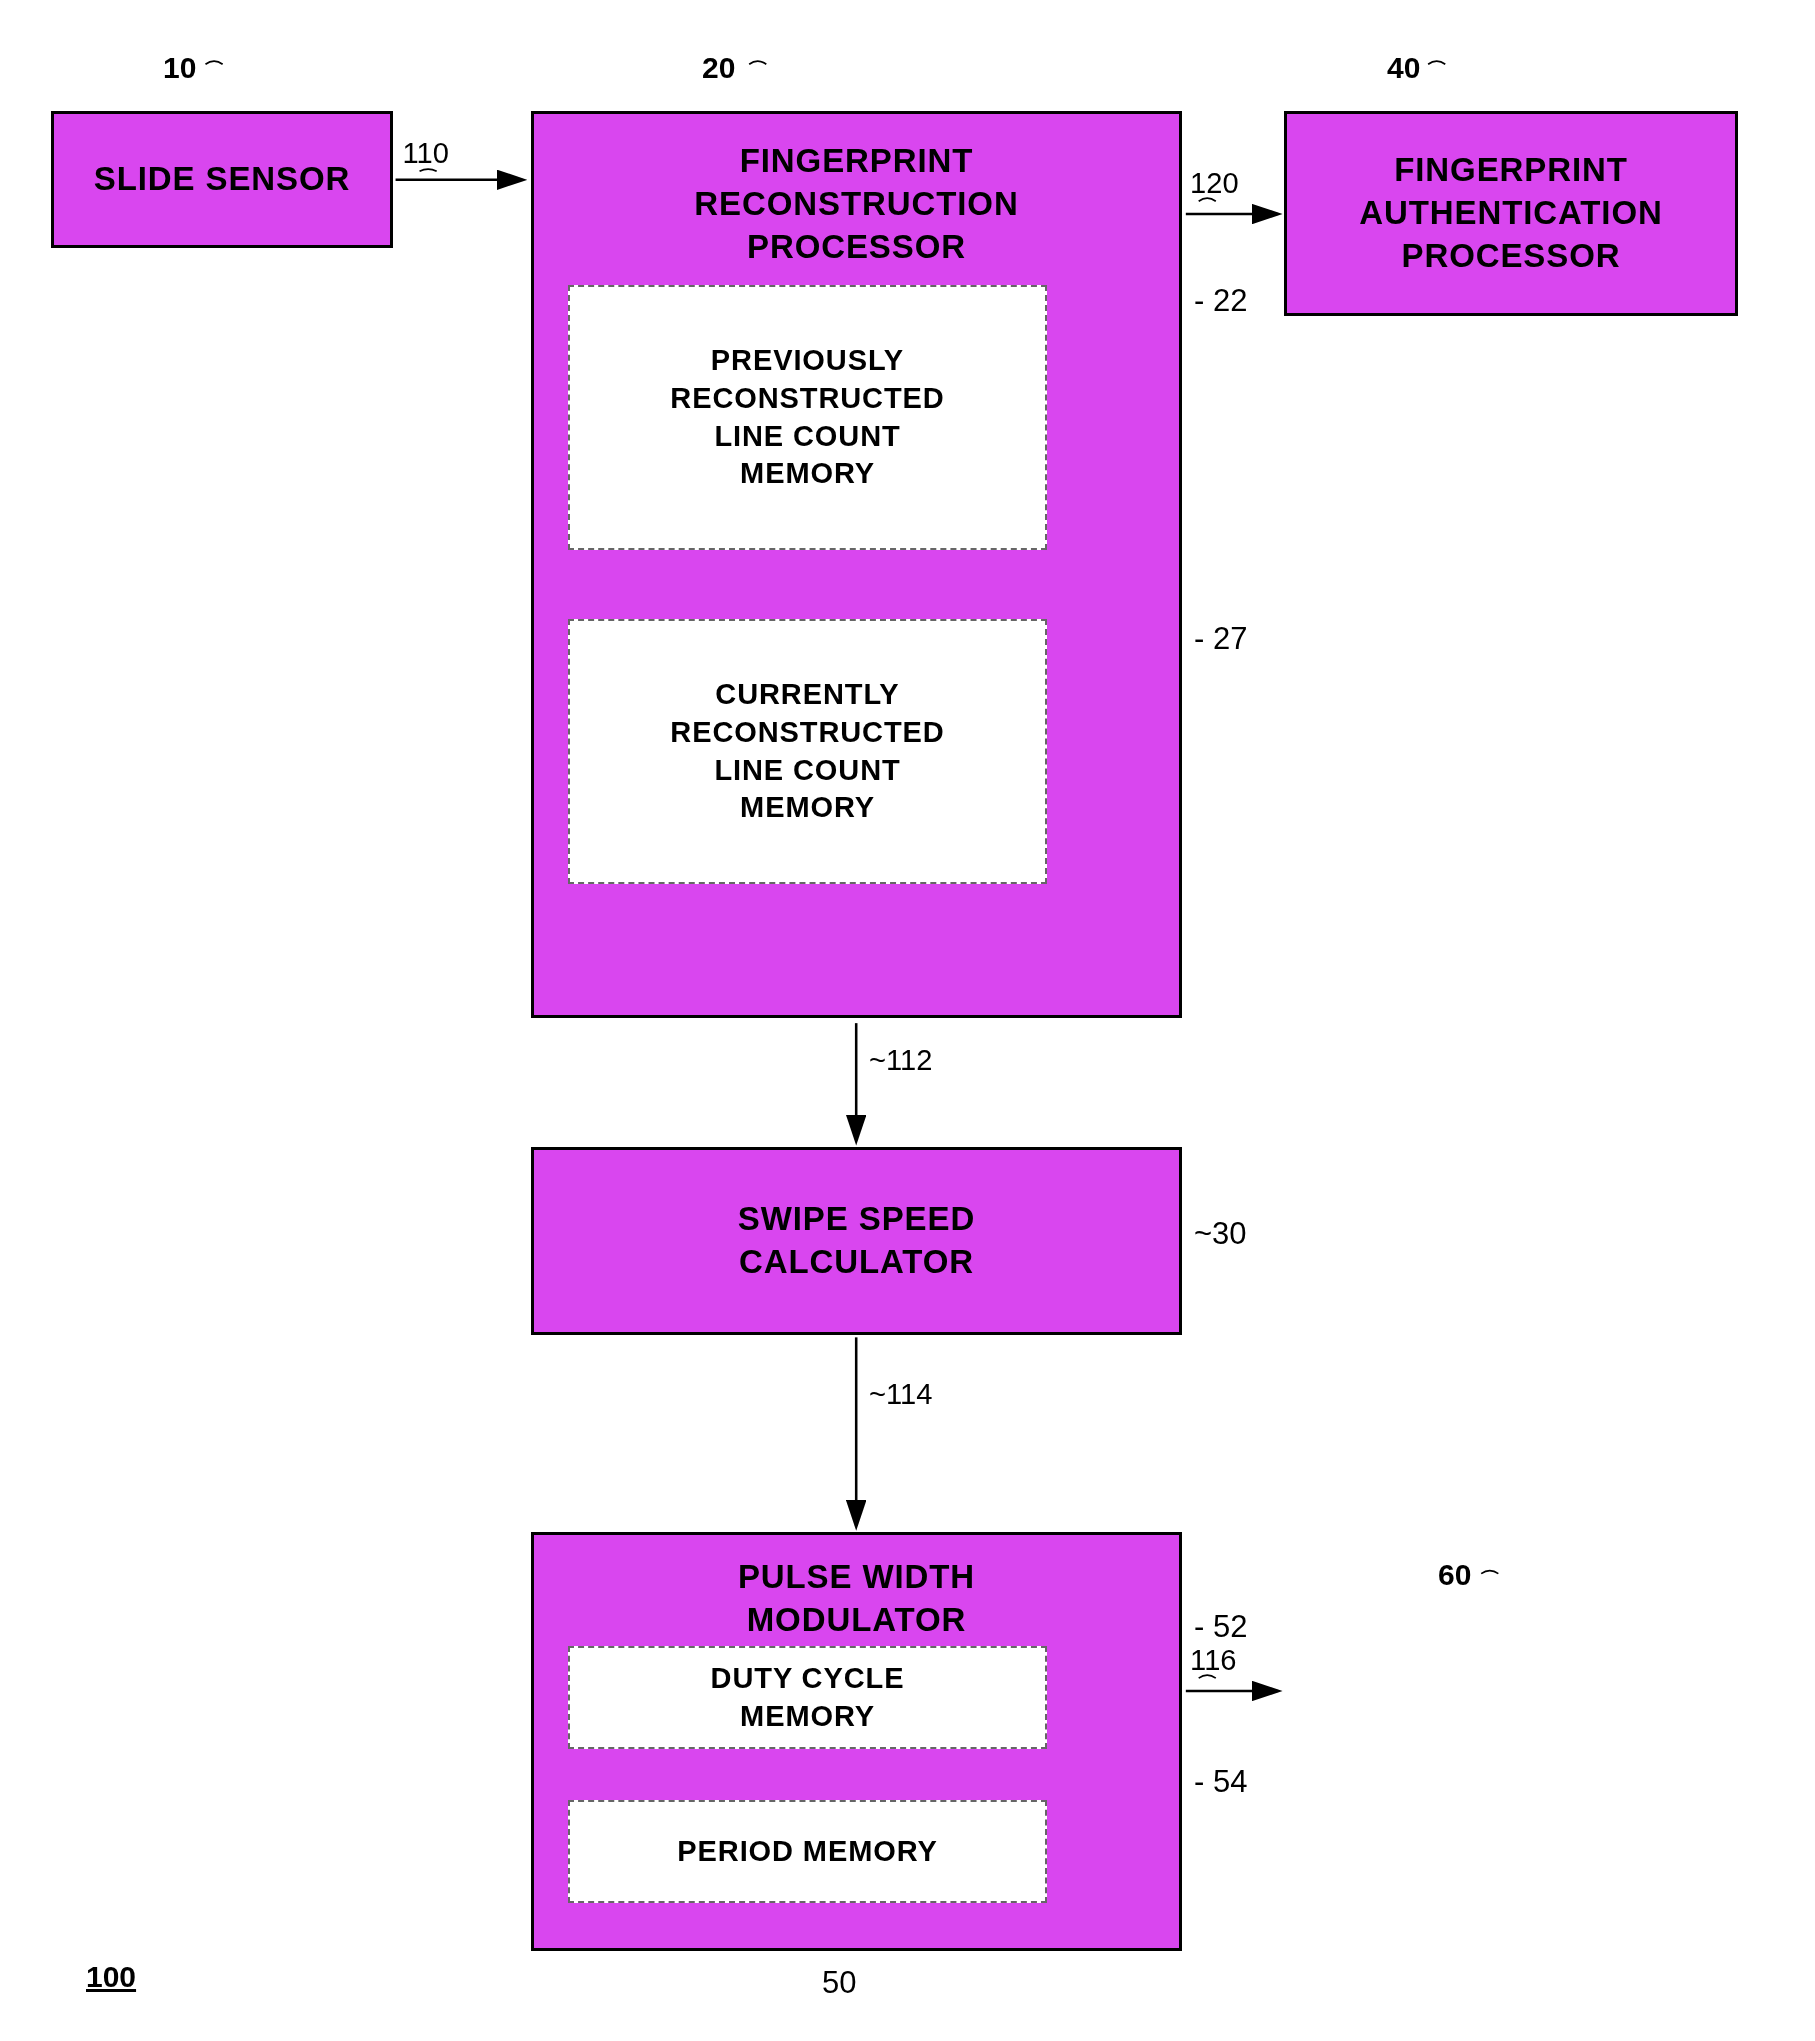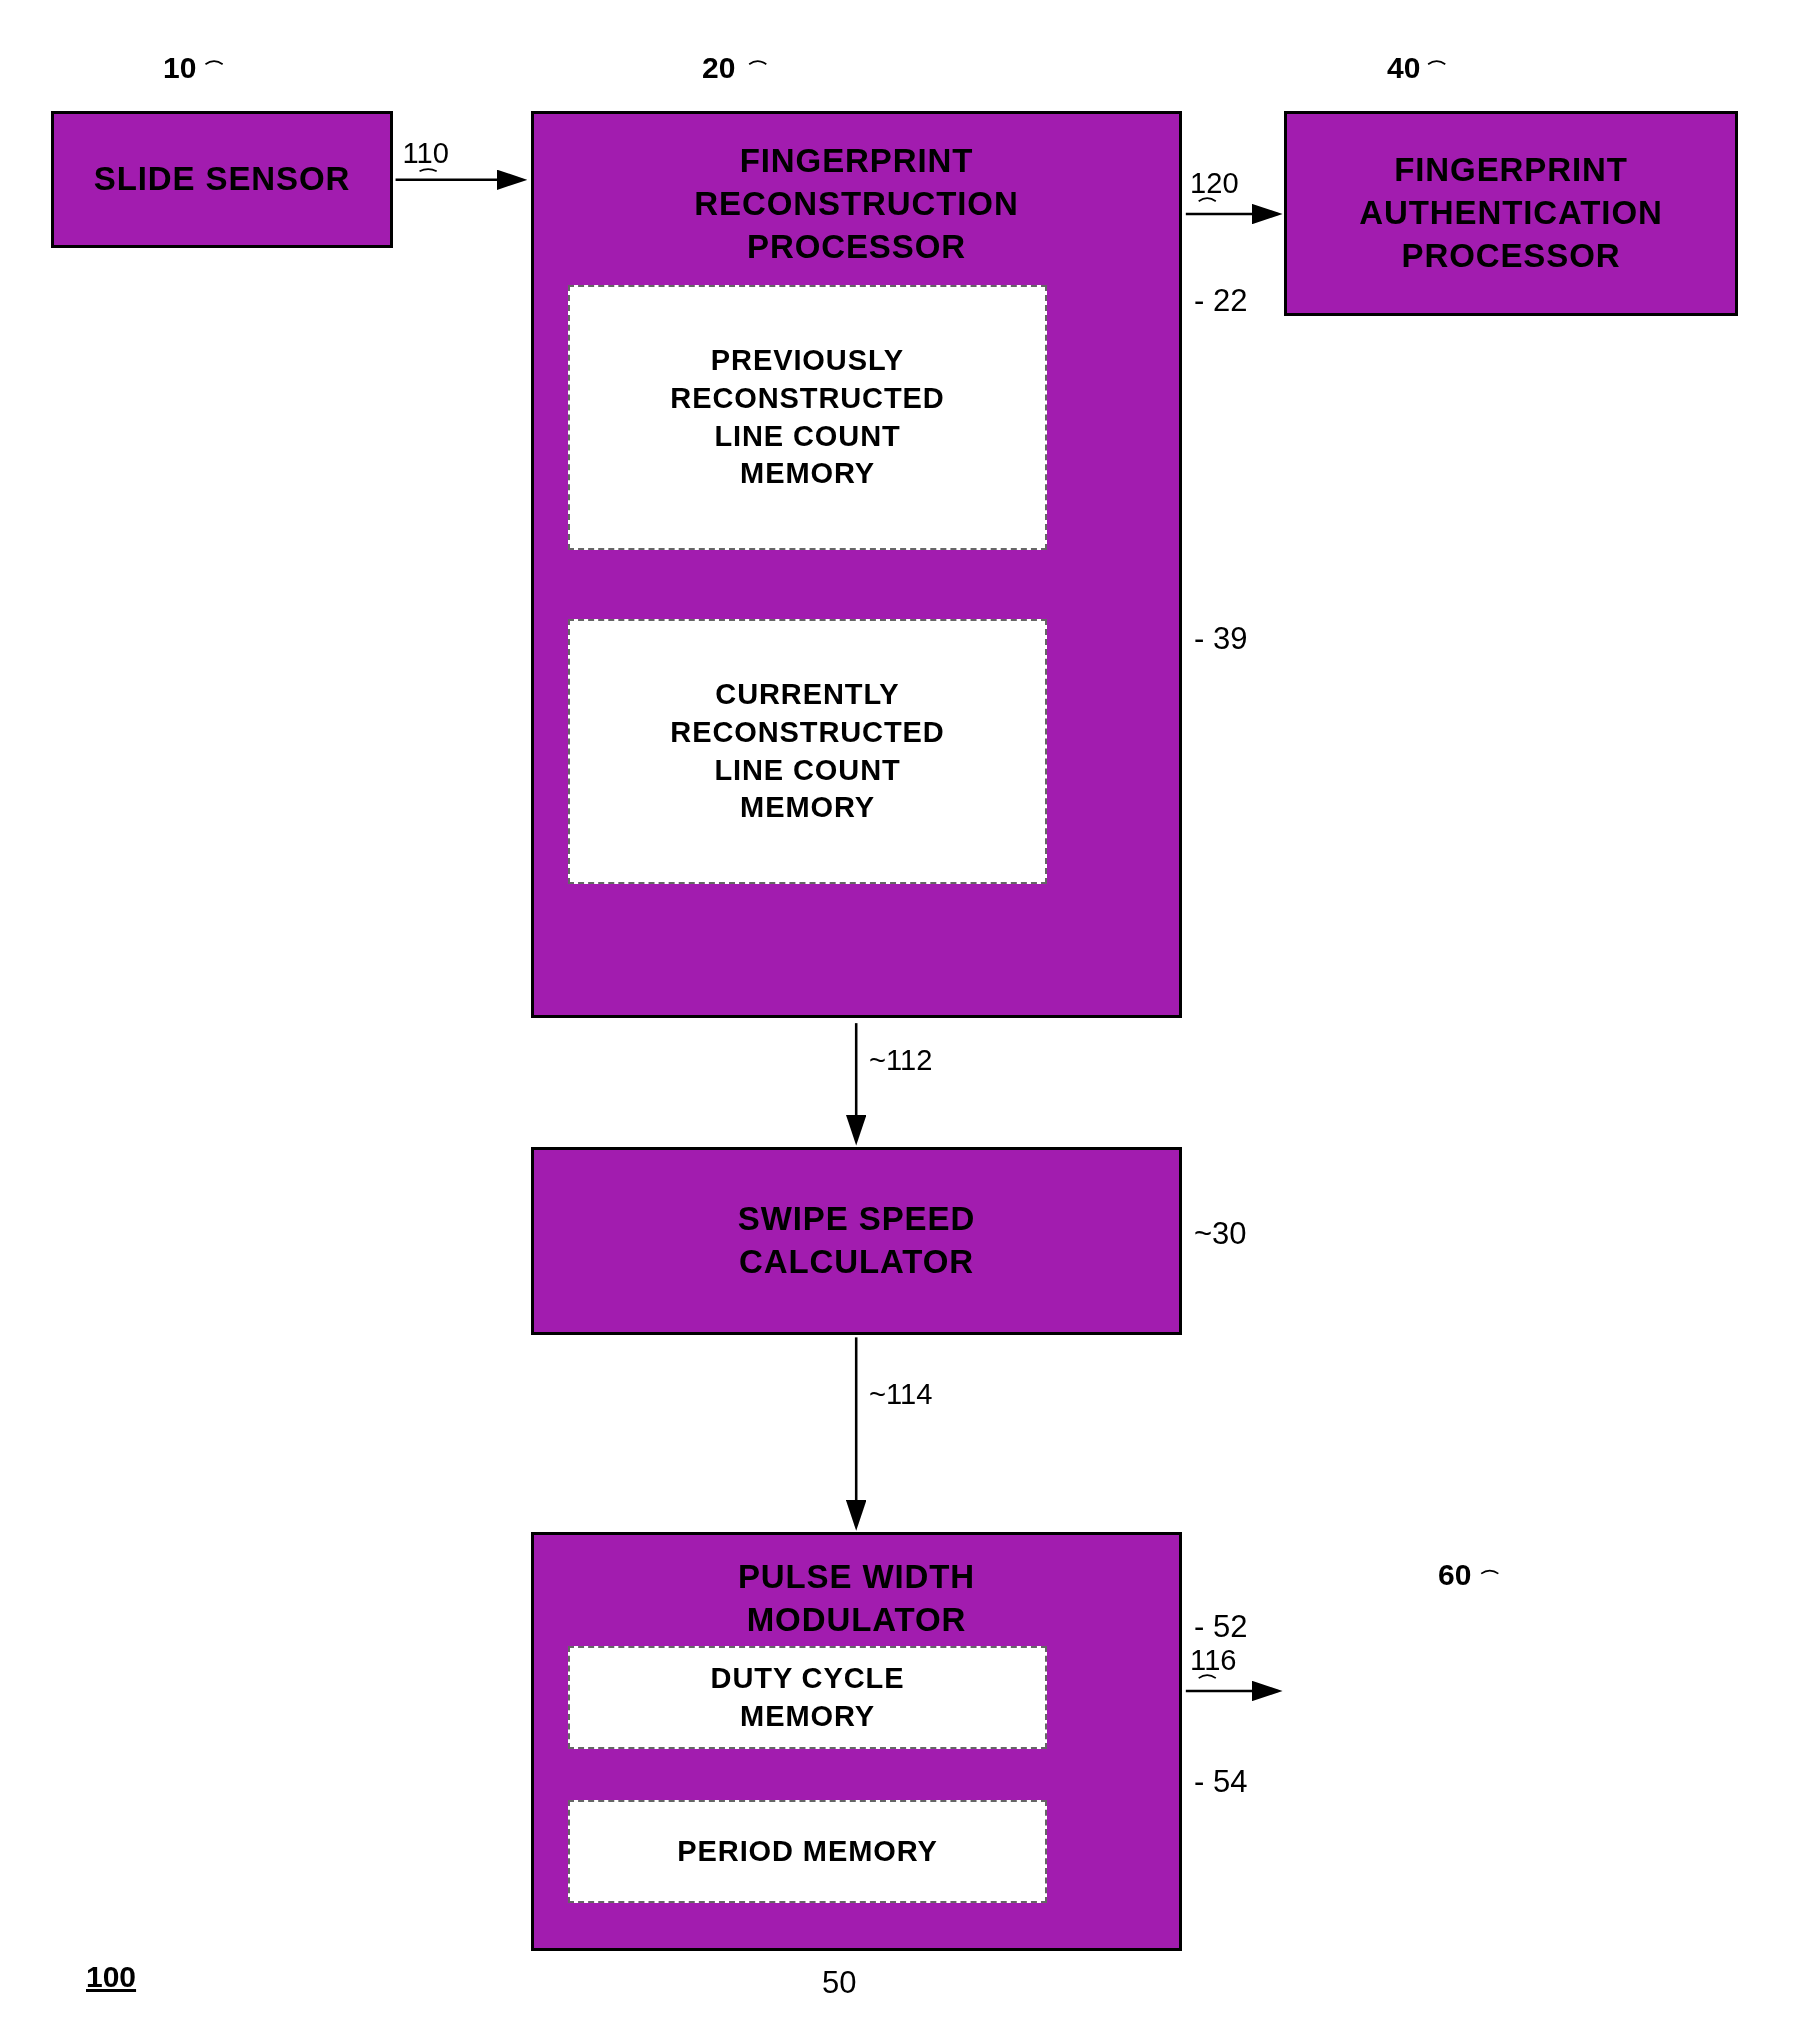--- a/index.html
+++ b/index.html
@@ -29,21 +29,21 @@
       position: absolute;
       font-size: 30px;
       font-weight: bold;
       text-decoration: underline;
     }
 
     
     .box-solid {
       position: absolute;
       border: 3.4px solid #000;
-      background: #a21caf;
+      background: #d946ef;
       display: flex;
       align-items: center;
       justify-content: center;
       text-align: center;
     }
     .box-dashed {
       position: absolute;
       border: 2.6px dashed #666;
       background: #fff;
       display: flex;
@@ -101,21 +101,21 @@
       <span class="box-label-sm">PREVIOUSLY<br>RECONSTRUCTED<br>LINE COUNT<br>MEMORY</span>
     </div>
 
     <div class="box-dashed" style="position:absolute; left:34px; top:505px; width:479px; height:265px;">
       <span class="box-label-sm">CURRENTLY<br>RECONSTRUCTED<br>LINE COUNT<br>MEMORY</span>
     </div>
   </div>
 
   <div class="bracket-label" style="left:1194px; top:283px;">- 22</div>
 
-  <div class="bracket-label" style="left:1194px; top:621px;">- 39</div>
+  <div class="bracket-label" style="left:1194px; top:621px;">- 27</div>
 
   <div class="box-solid" style="left:1284px; top:111px; width:454px; height:205px;">
     <span class="box-label">FINGERPRINT<br>AUTHENTICATION<br>PROCESSOR</span>
   </div>
 
   <div class="box-solid" style="left:531px; top:1147px; width:651px; height:188px;">
     <span class="box-label">SWIPE SPEED<br>CALCULATOR</span>
   </div>
 
   <div class="bracket-label" style="left:1194px; top:1216px;">~30</div>

